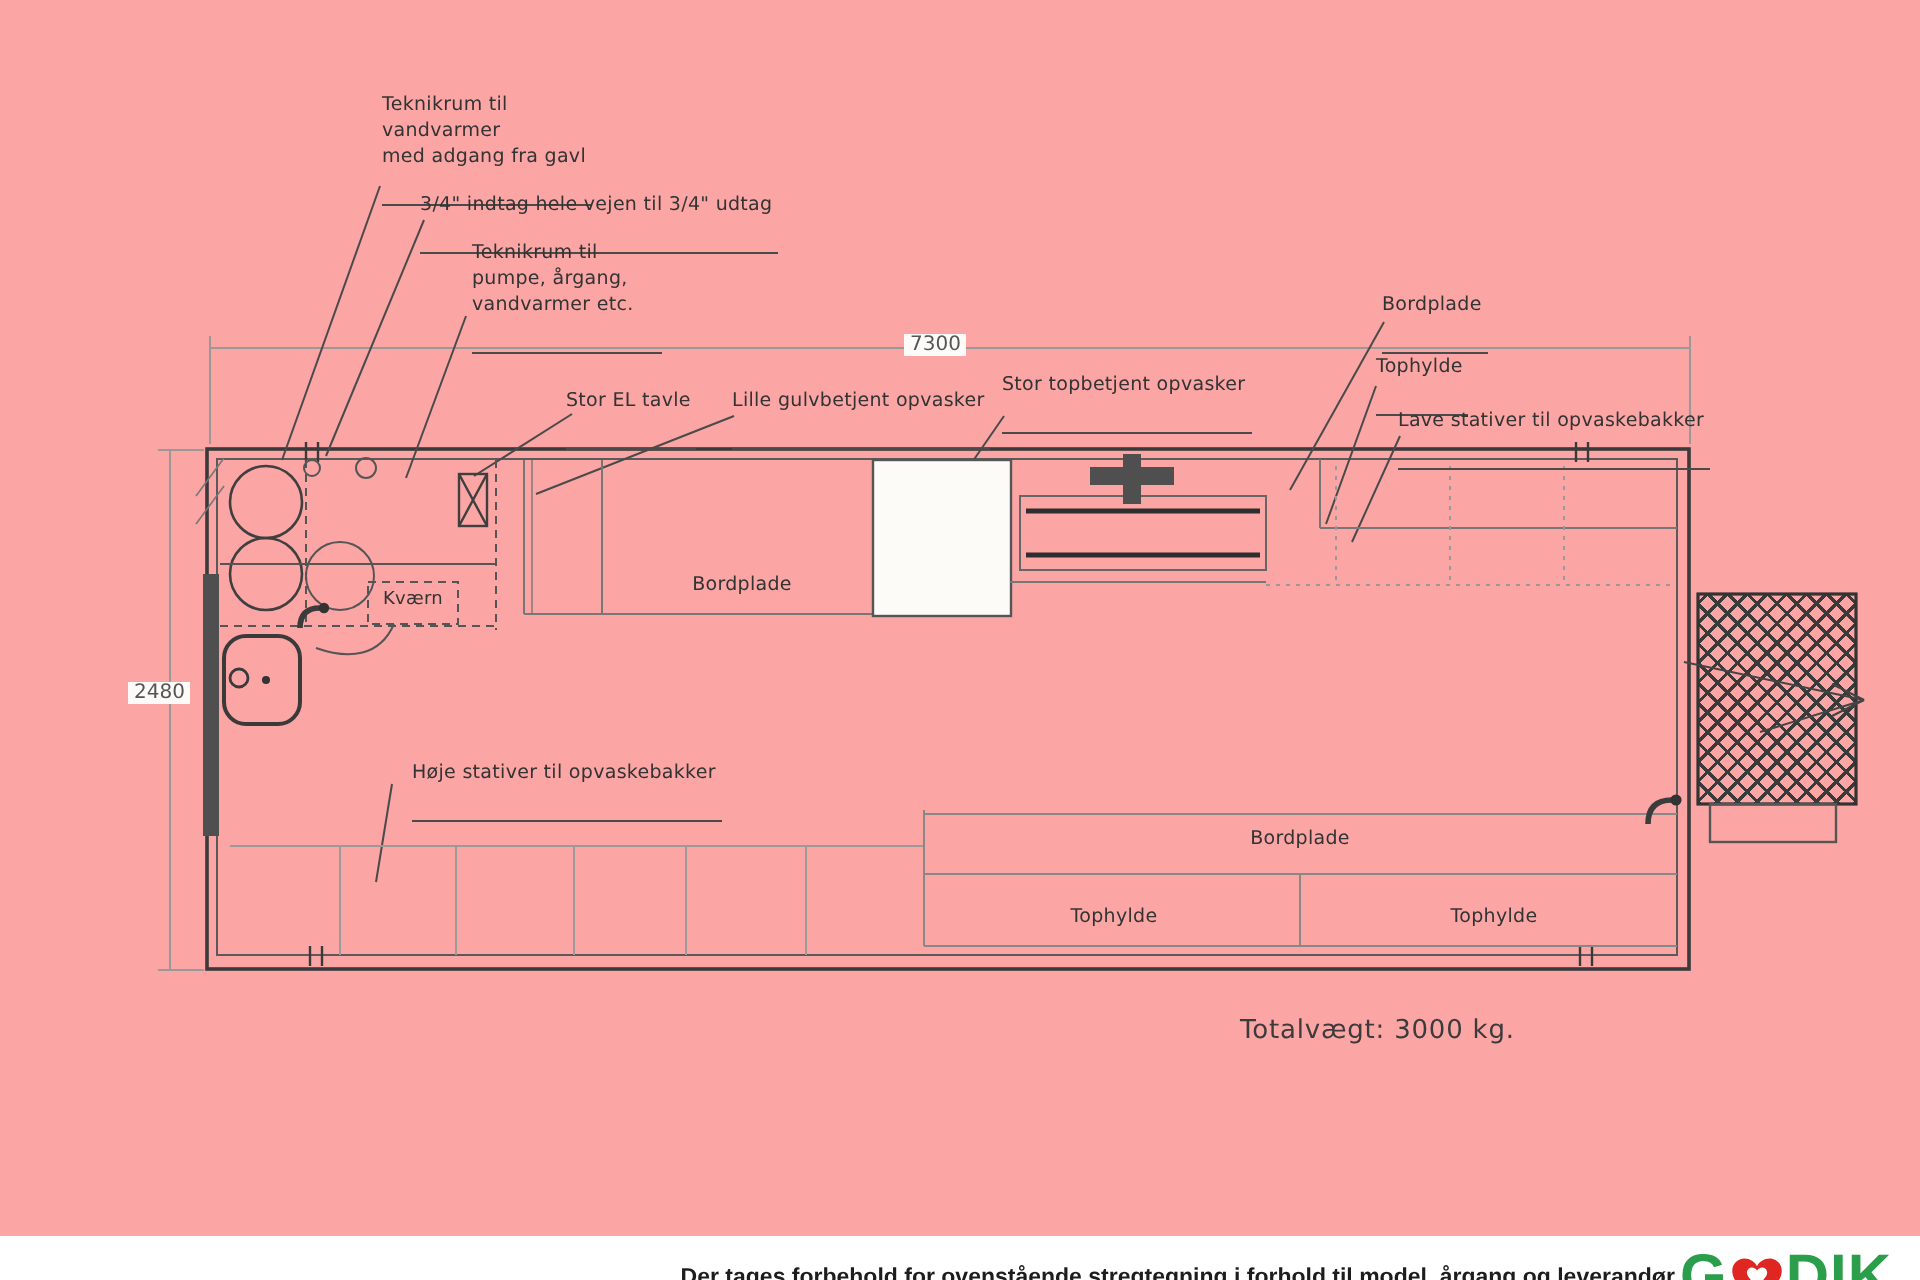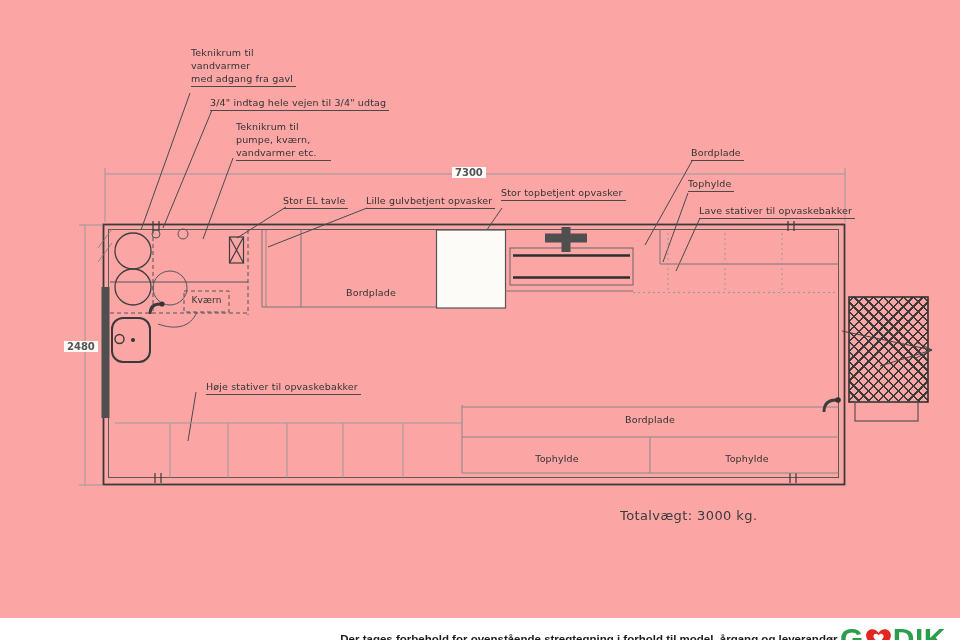--- a/index.html
+++ b/index.html
@@ -1,21 +1,21 @@
 <!DOCTYPE html>
 <html style="--brand-green: #2a9e4a; --brand-red: #e02621;"><head>
 <meta charset="utf-8">
 <style>
   html,body{margin:0;padding:0;background:#e8e8e8;}
   .page{position:relative;width:960px;height:640px;background:#fca5a5;overflow:hidden;
         font-family:"DejaVu Sans",sans-serif;}
   .lbl{position:absolute;font-size:9.5px;line-height:13px;color:#333;letter-spacing:.15px;white-space:nowrap;}
-  .underline{border-bottom:1px solid #4a4a4a;padding:0 3px 1px 0;}
+  .underline{border-bottom:1px solid #4a4a4a;padding:0 3px 17px 0;}
   .center{text-align:center;}
-  .dim{position:absolute;font-size:10px;color:#555;background:#fcfbf8;padding:0 3px;white-space:nowrap;font-weight:bold;}
+  .dim{position:absolute;font-size:10px;color:#555;background:#fcfbf8;padding:0 3px;white-space:nowrap;}
   .hatch{position:absolute;left:849px;top:297px;width:79px;height:105px;
      background-image:
        repeating-linear-gradient(45deg,#3a3a3a 0 1.6px,transparent 1.6px 7px),
        repeating-linear-gradient(-45deg,#3a3a3a 0 1.6px,transparent 1.6px 7px);}
   .weight{position:absolute;left:620px;top:508px;font-size:13px;color:#3b3b3b;letter-spacing:.4px;}
   .footer{position:absolute;left:0;top:598px;width:960px;height:42px;background:#ffffff;
           display:flex;align-items:center;justify-content:flex-end;
           padding:0 14px;box-sizing:border-box;margin-top:20px;}
   .disclaimer{font-family:"Liberation Sans",sans-serif;font-size:11.5px;font-weight:bold;color:#1d1d1d;}
   .logo{display:flex;align-items:center;font-family:"Liberation Sans",sans-serif;
@@ -156,21 +156,21 @@
   </svg>
 
   <div class="lbl" style="left:191px;top:46px;">
     <div>Teknikrum til</div>
     <div>vandvarmer</div>
     <div class="underline">med adgang fra gavl</div>
   </div>
   <div class="lbl underline" style="left:210px;top:96px;">3/4" indtag hele vejen til 3/4" udtag</div>
   <div class="lbl" style="left:236px;top:120px;">
     <div>Teknikrum til</div>
-    <div>pumpe, kværn,</div>
+    <div>pumpe, årgang,</div>
     <div class="underline" style="padding-right:14px;">vandvarmer etc.</div>
   </div>
   <div class="lbl underline" style="left:283px;top:194px;">Stor EL tavle</div>
   <div class="lbl underline" style="left:366px;top:194px;">Lille gulvbetjent opvasker</div>
   <div class="lbl underline" style="left:501px;top:186px;">Stor topbetjent opvasker</div>
   <div class="lbl underline" style="left:691px;top:146px;">Bordplade</div>
   <div class="lbl underline" style="left:688px;top:177px;">Tophylde</div>
   <div class="lbl underline" style="left:699px;top:204px;">Lave stativer til opvaskebakker</div>
   <div class="lbl underline" style="left:206px;top:380px;">Høje stativer til opvaskebakker</div>
 

